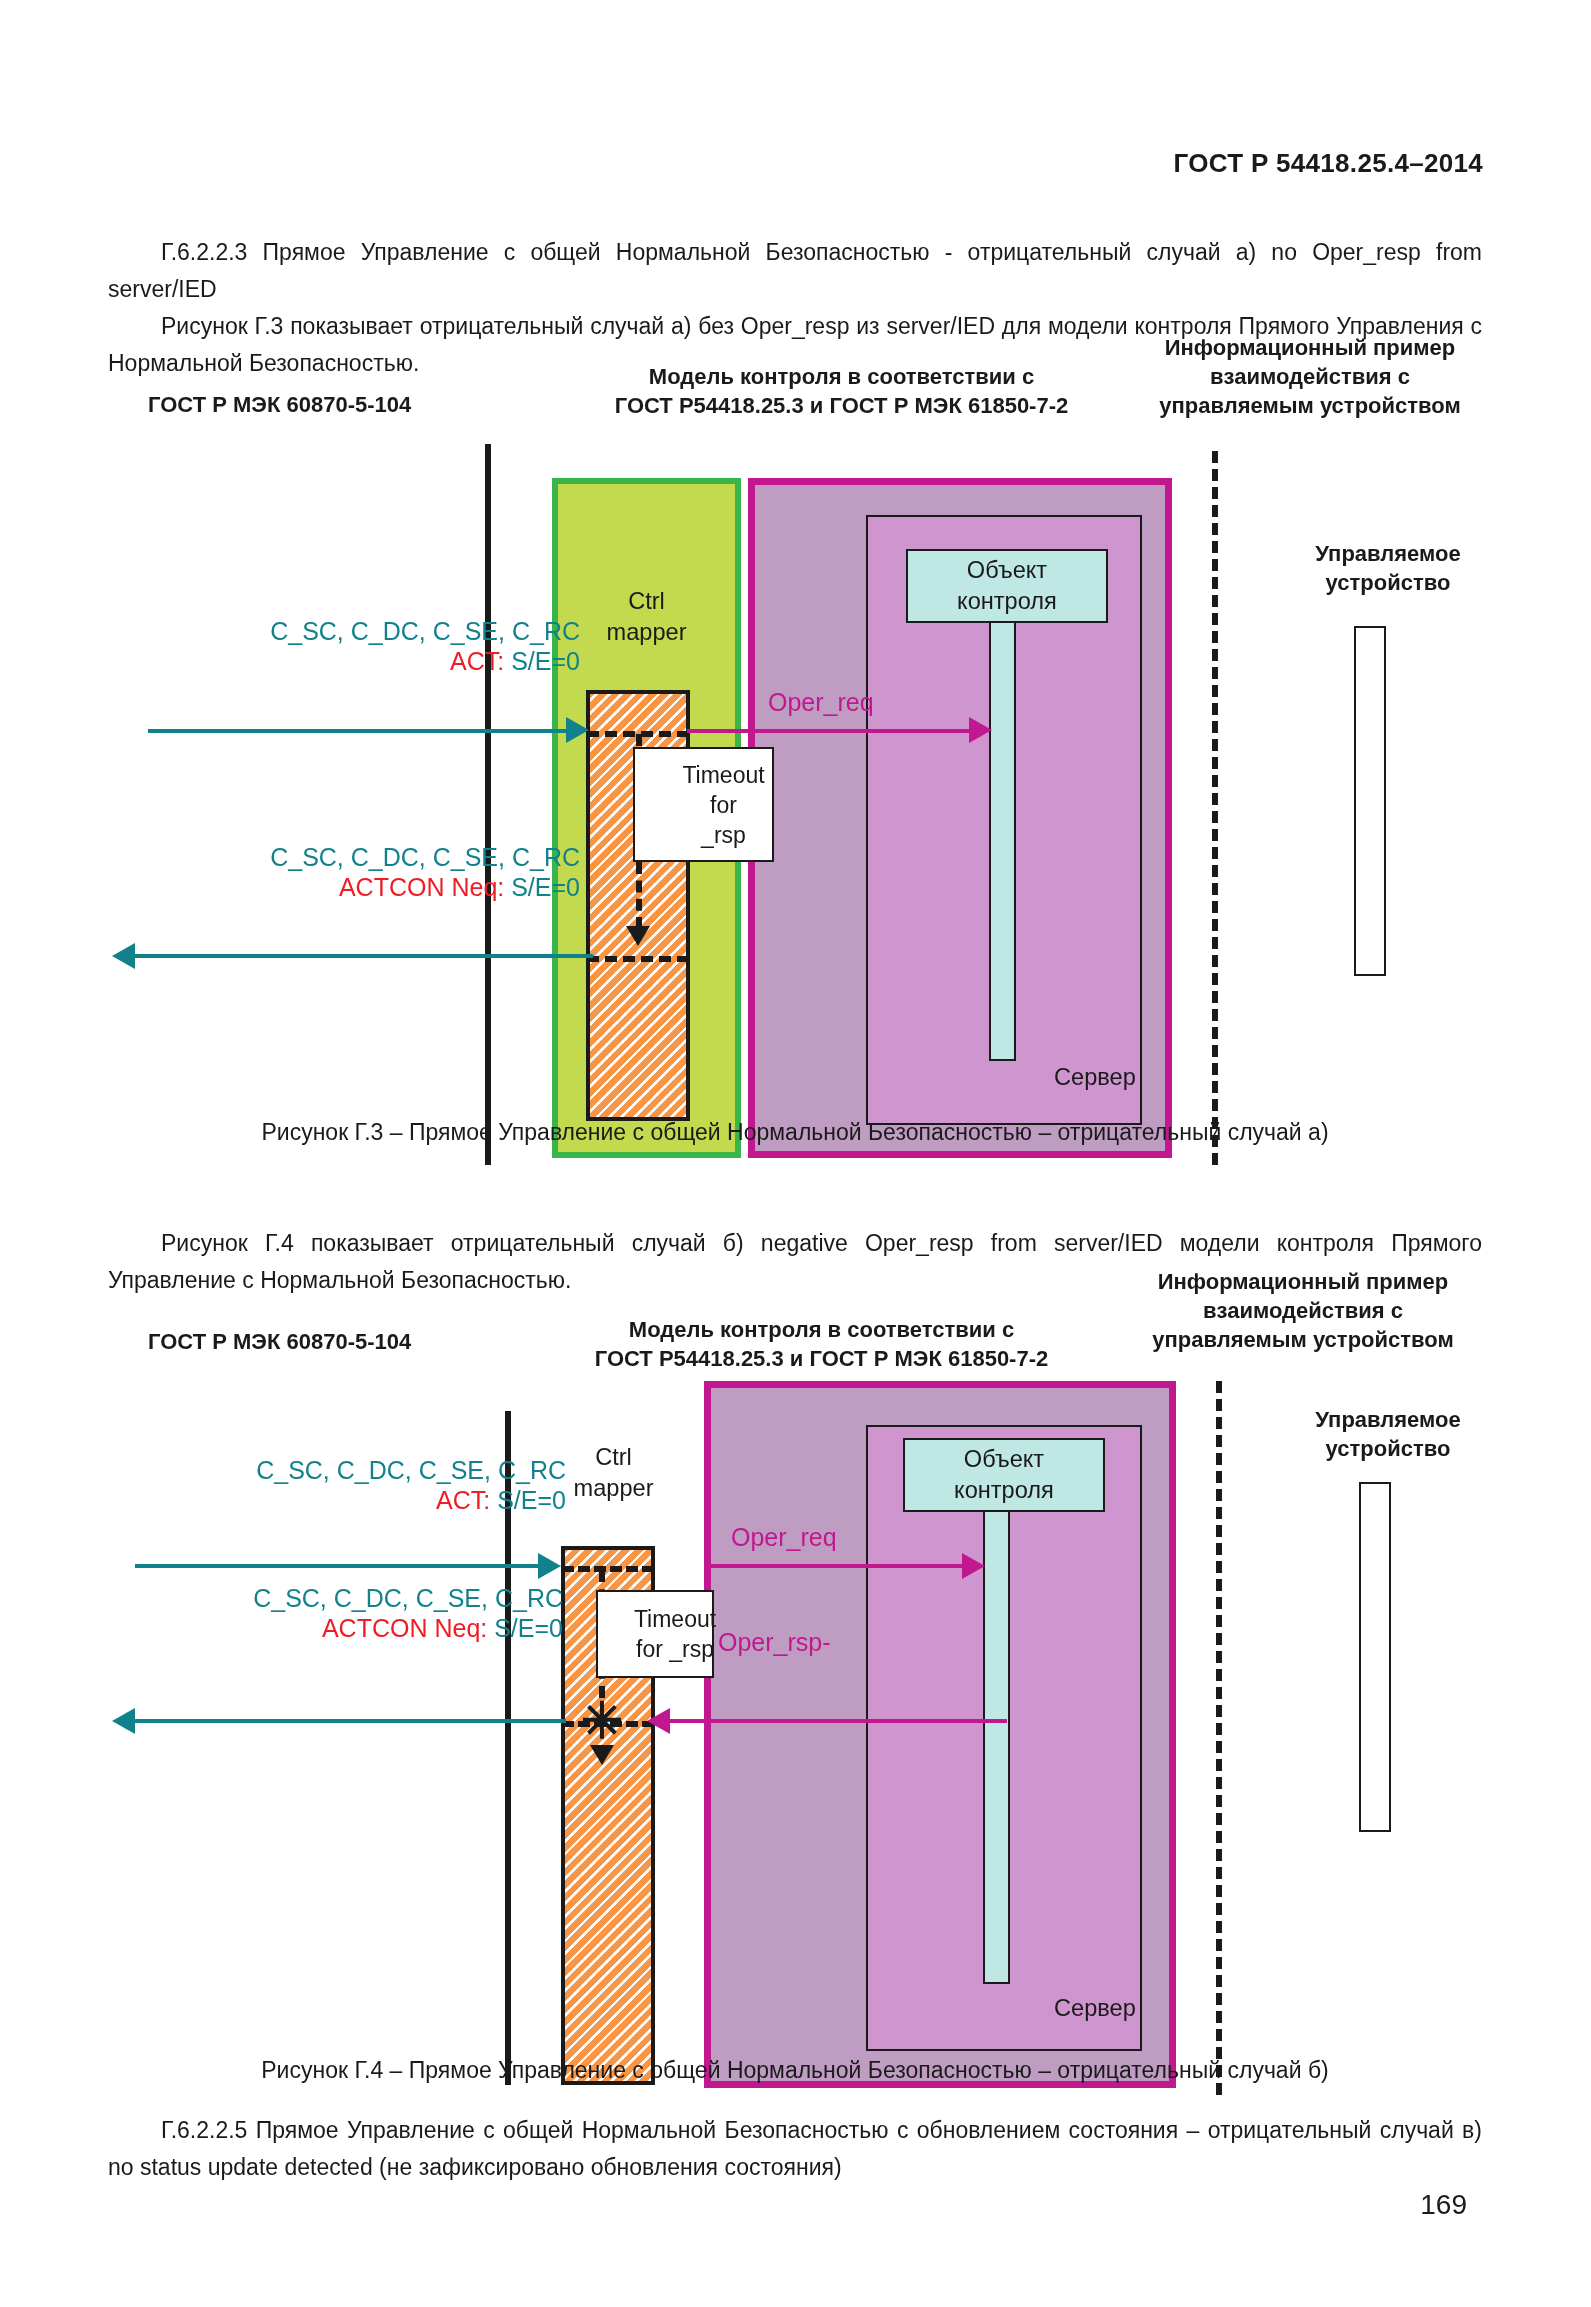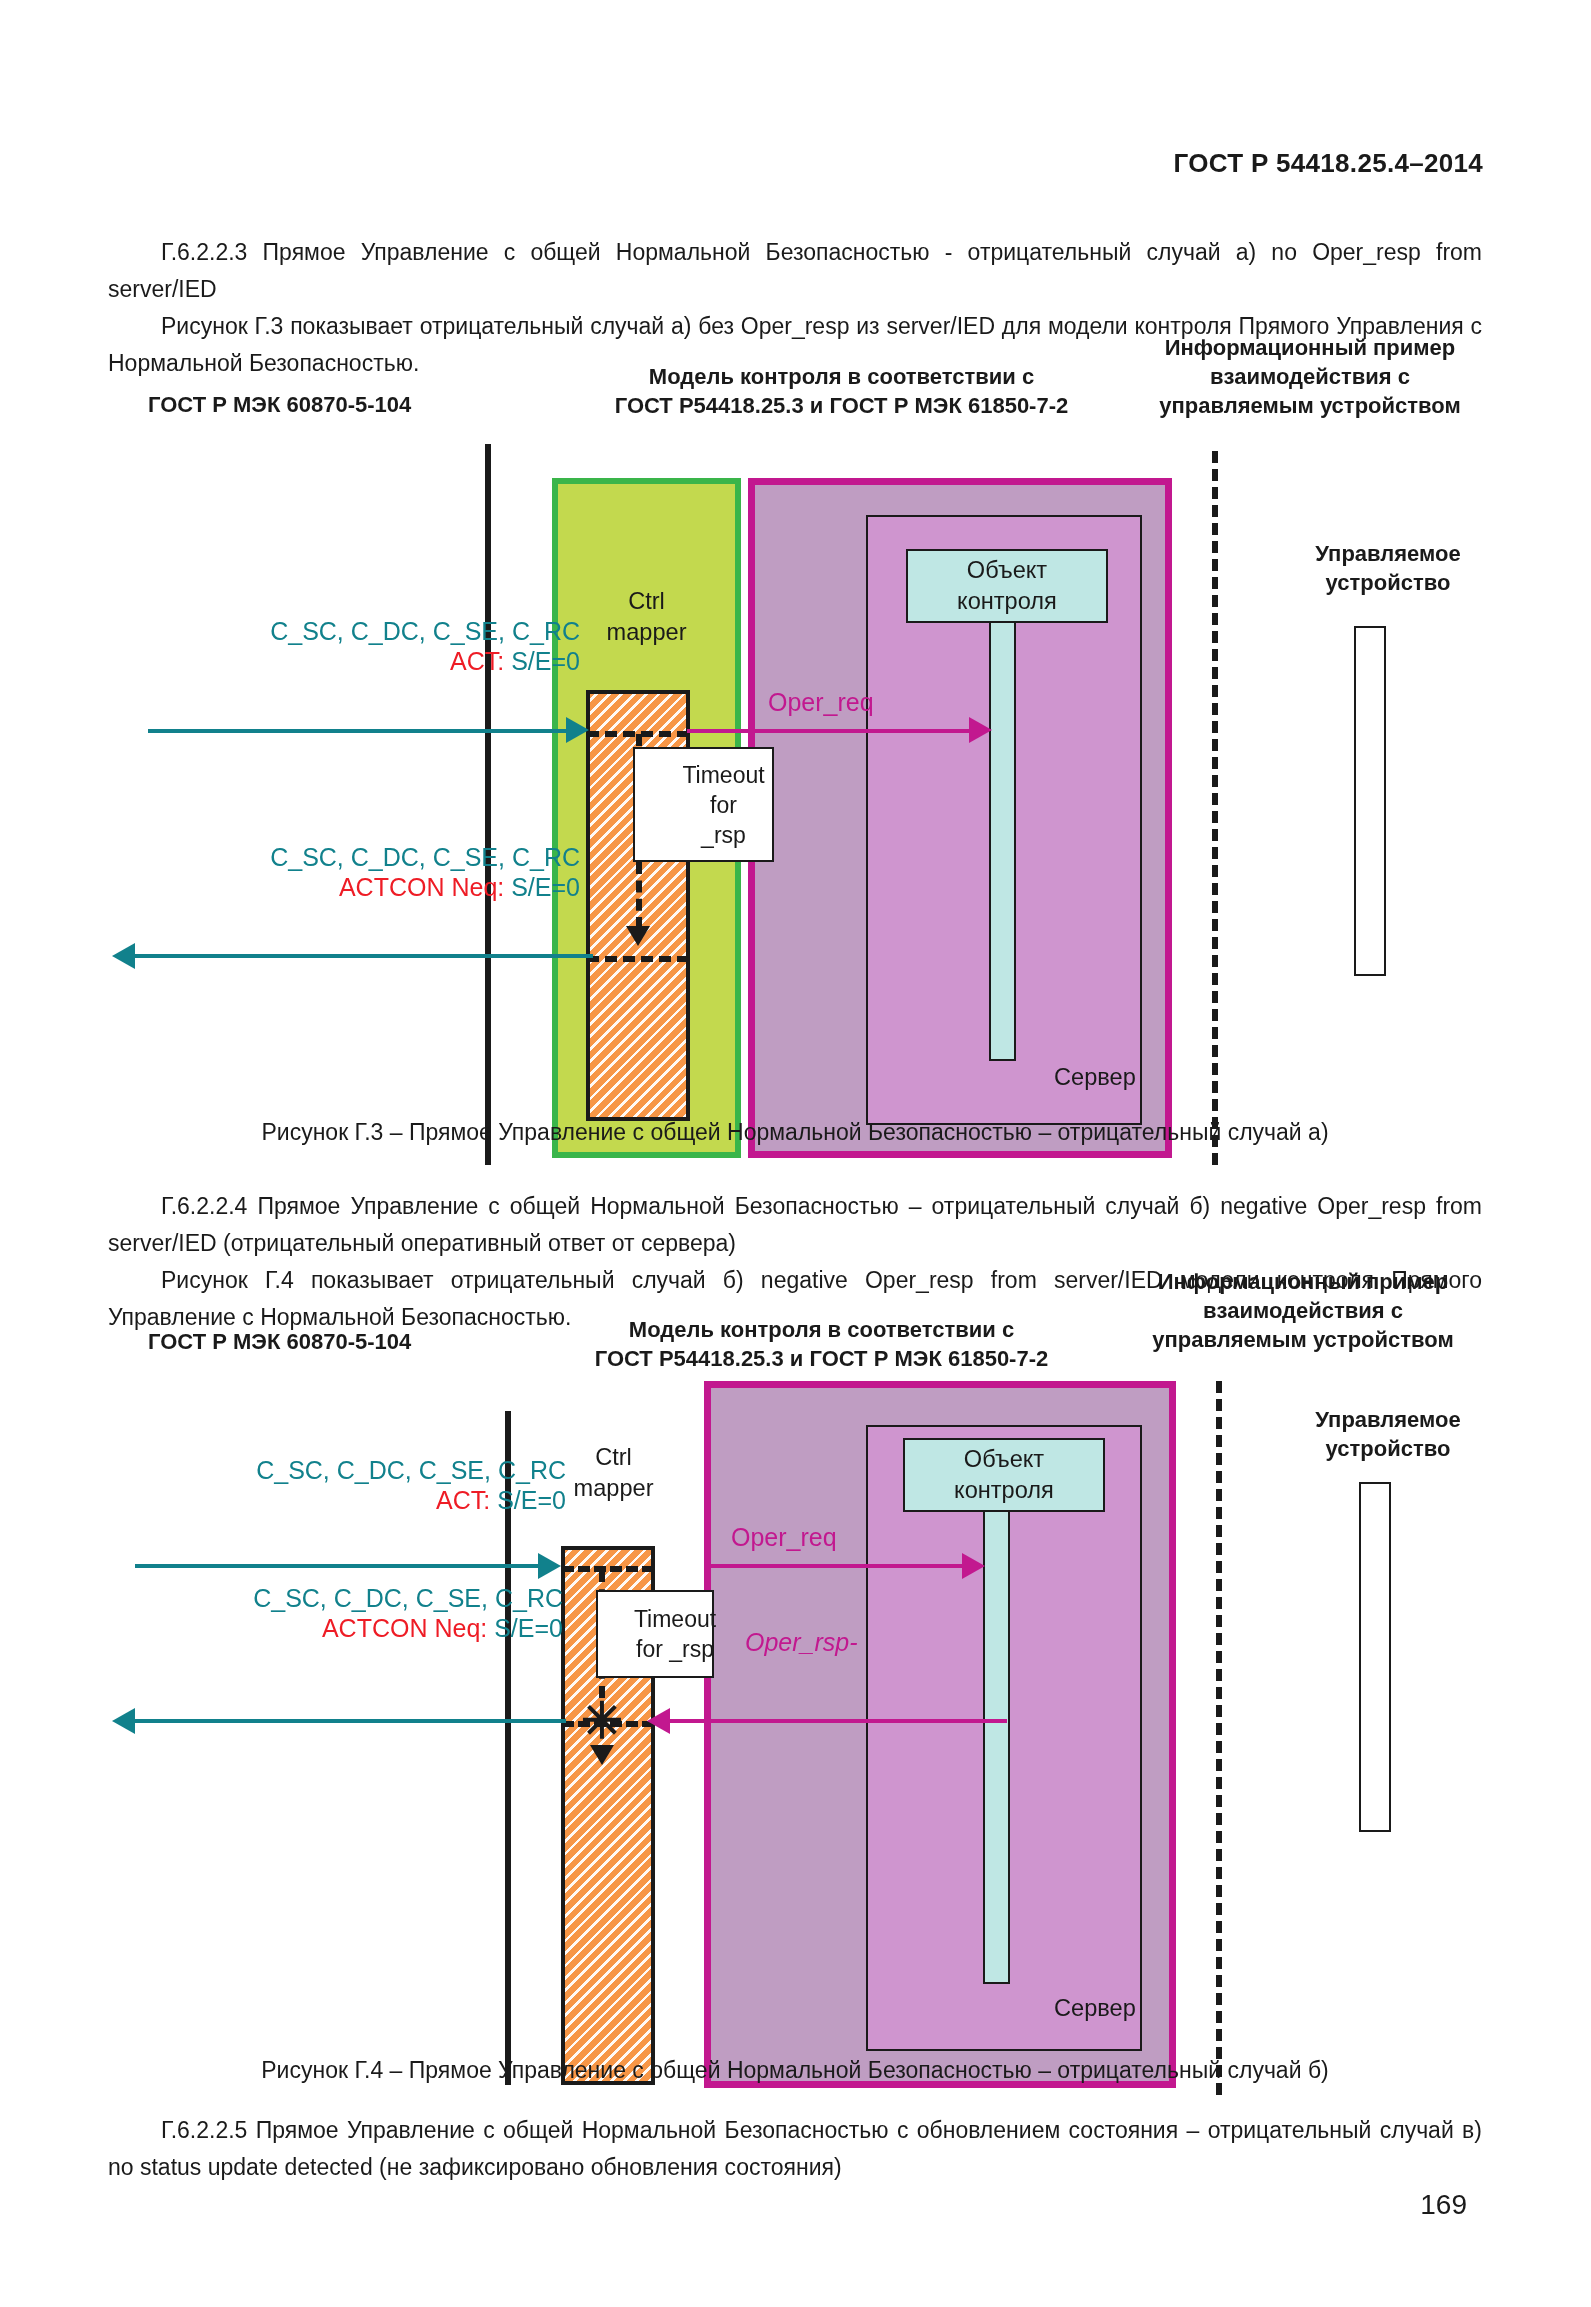--- a/index.html
+++ b/index.html
@@ -254,21 +254,21 @@
     <div class="col-head" style="left:1260px; top:189px; width:256px;">
       <span>Управляемое</span><br>
       <span>устройство</span>
     </div>
     <div class="device-bar" style="left:1354px; top:276px; width:32px; height:350px;"></div>
   </div>
 
   <div class="body-text" id="cap-g3">Рисунок Г.3 – Прямое Управление с общей Нормальной Безопасностью – отрицательный случай а)</div>
 
   <div class="body-text" id="para-2">
-    <span class="ind"></span><span>Г.6.2.2.4 Прямое Управление с общей Нормальной Безопасностью – отрицательный случай б) negative Oper_resp from server/IED (отрицательный оперативный ответ от сервера)</span><br>
+    <span class="ind"></span><br>
     <span class="ind"></span><span>Рисунок Г.4 показывает отрицательный случай б) negative Oper_resp from server/IED модели контроля Прямого Управление с Нормальной Безопасностью.</span>
   </div>
 
   <div class="diagram" id="fig-g4" style="left:0; top:1280px; width:1591px; height:741px;">
 
     <div class="col-head left-al" style="left:148px; top:47px; width:418px;">ГОСТ Р МЭК 60870-5-104</div>
 
     <div class="col-head" style="left:532px; top:35px; width:579px;">
       <span>Модель контроля в соответствии с</span><br>
       <span>ГОСТ Р54418.25.3 и ГОСТ Р МЭК 61850-7-2</span>
@@ -328,21 +328,21 @@
       <span class="acc-red">ACTCON Neq:</span>
       <span>S/E=0</span>
     </div>
     <div class="hline teal" style="left:135px; top:439px; width:431px;"></div>
     <div class="arrowhead teal-l" style="left:112px; top:428px;"></div>
 
     <div class="sig-label pink" style="left:731px; top:242px;">Oper_req</div>
     <div class="hline pink" style="left:707px; top:284px; width:256px;"></div>
     <div class="arrowhead pink-r" style="left:962px; top:273px;"></div>
 
-    <div class="sig-label pink" style="left:745px; top:347px;font-style:italic;">Oper_rsp-</div>
+    <div class="sig-label pink" style="left:718px; top:347px;">Oper_rsp-</div>
     <div class="hline pink" style="left:670px; top:439px; width:337px;"></div>
     <div class="arrowhead pink-l" style="left:647px; top:428px;"></div>
 
     <div class="col-head" style="left:1260px; top:125px; width:256px;">
       <span>Управляемое</span><br>
       <span>устройство</span>
     </div>
     <div class="device-bar" style="left:1359px; top:202px; width:32px; height:350px;"></div>
   </div>
 

